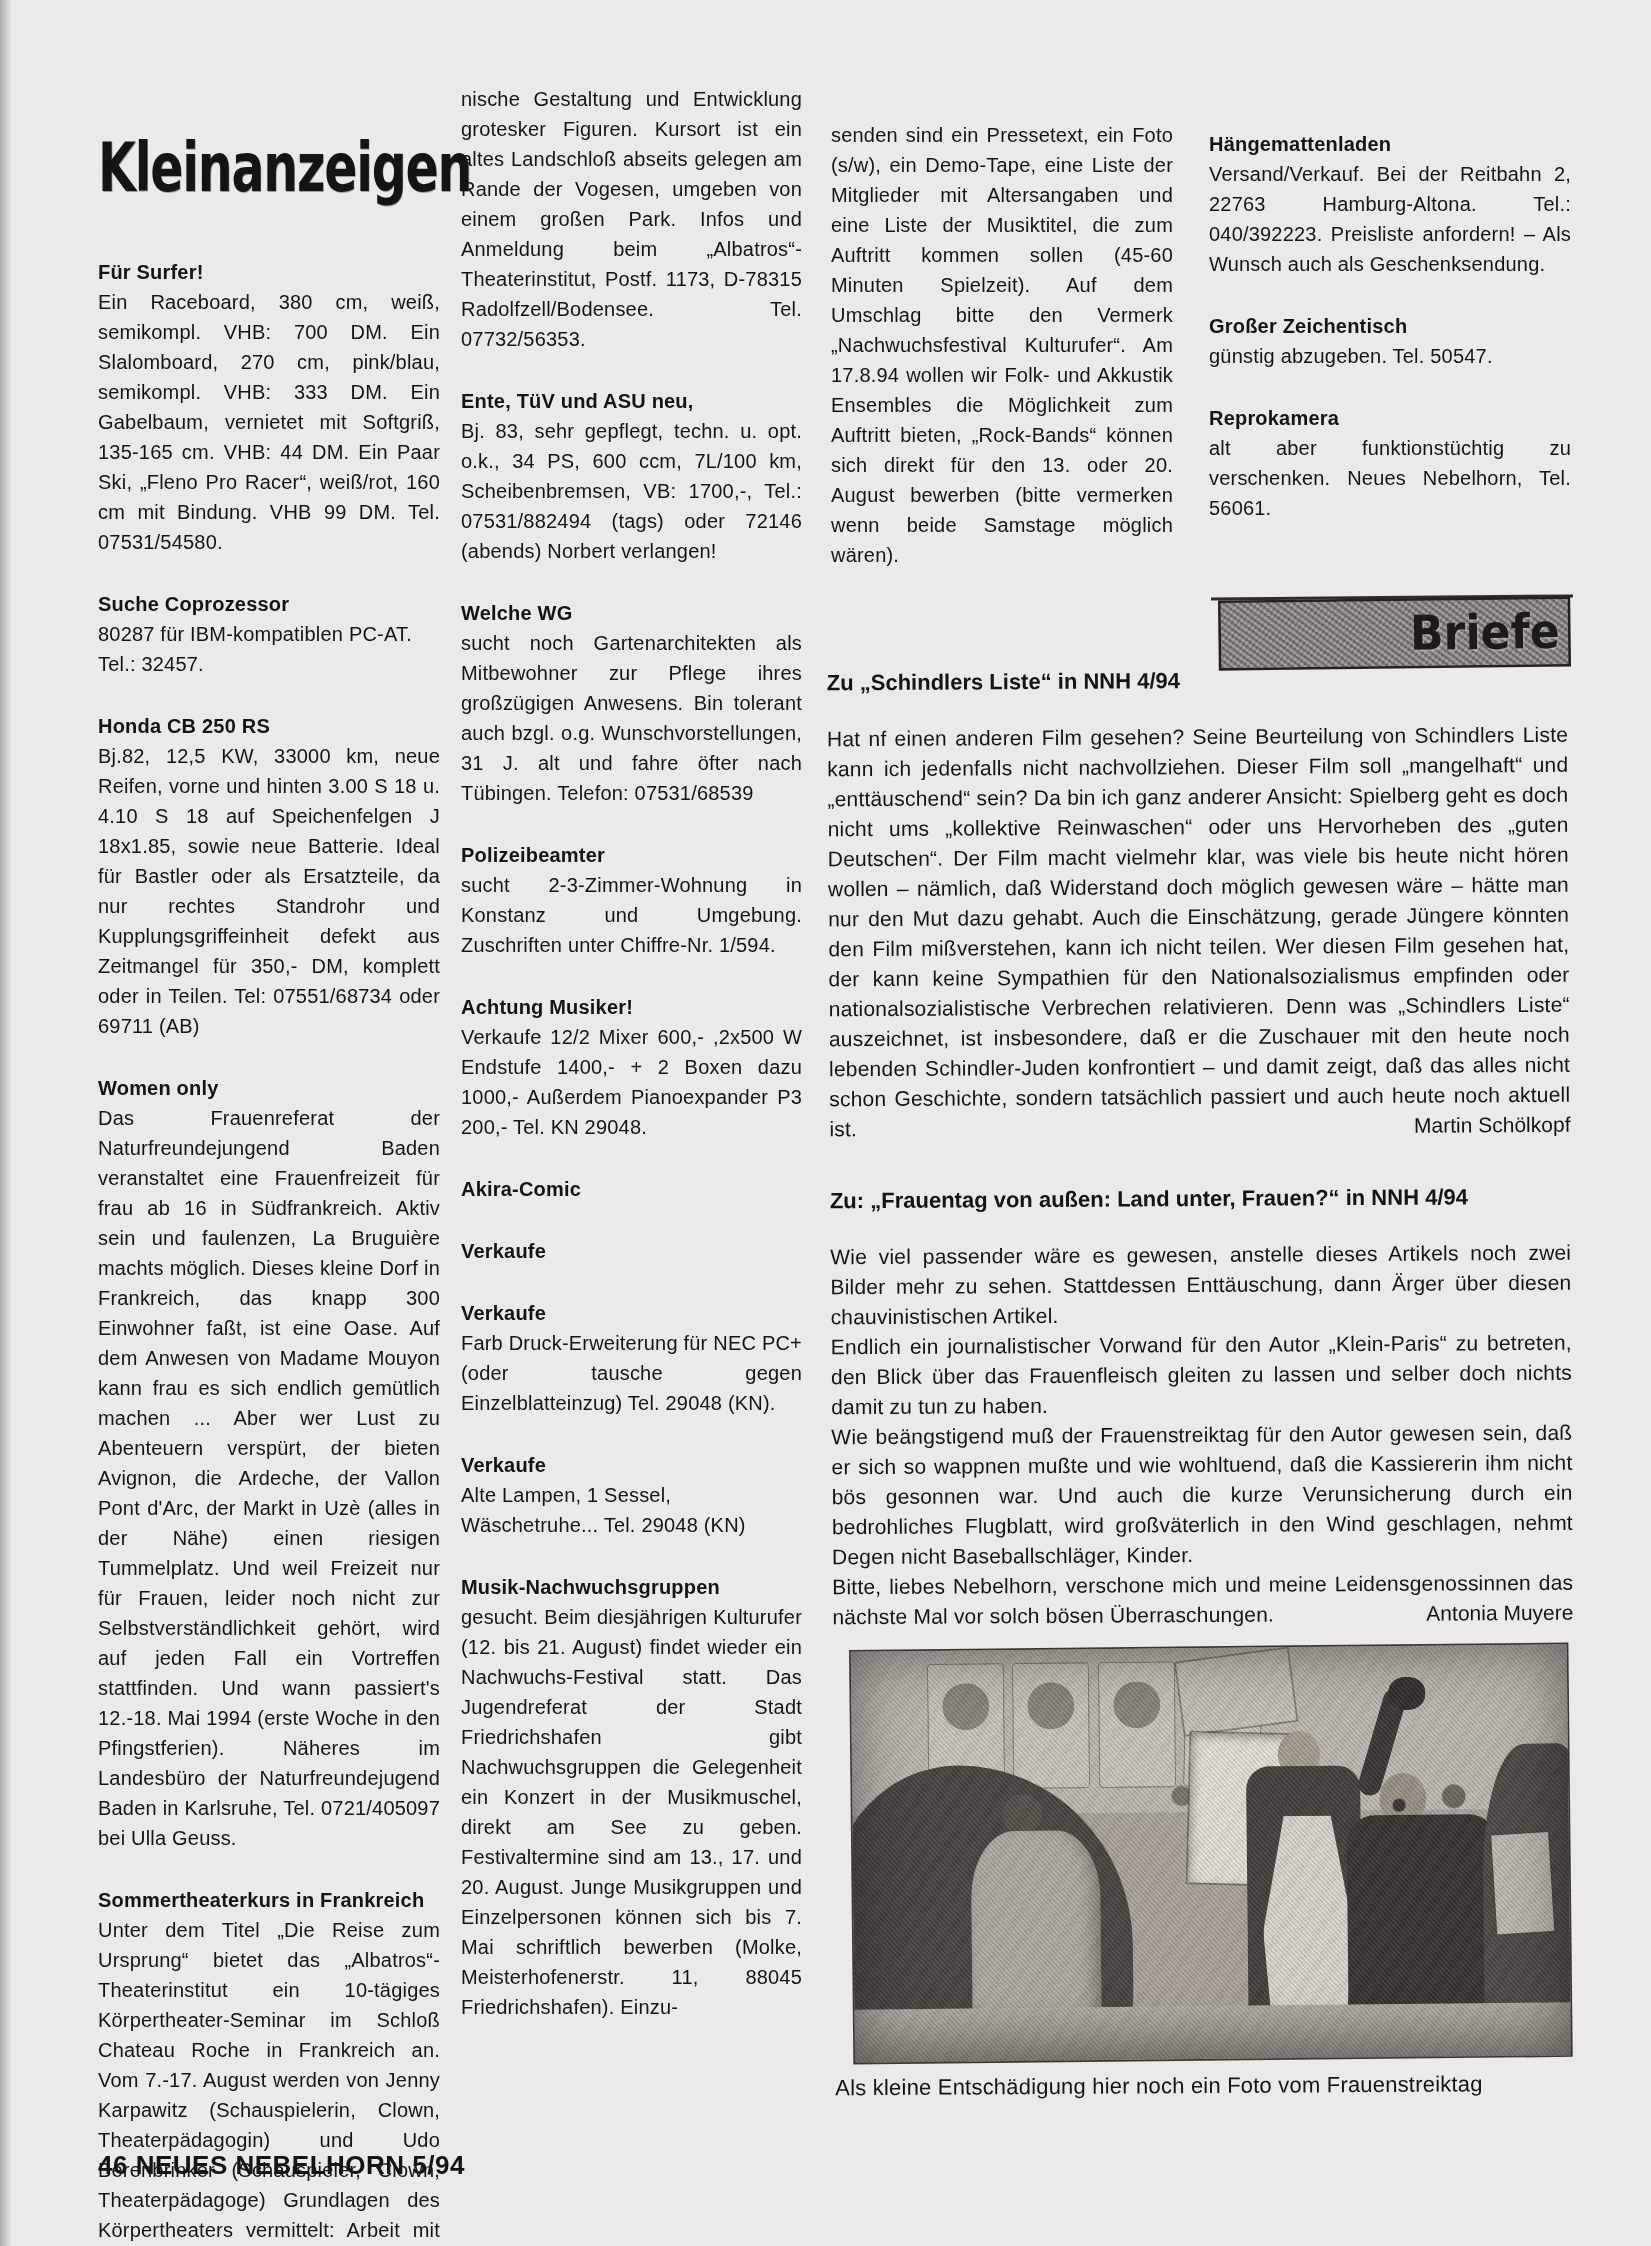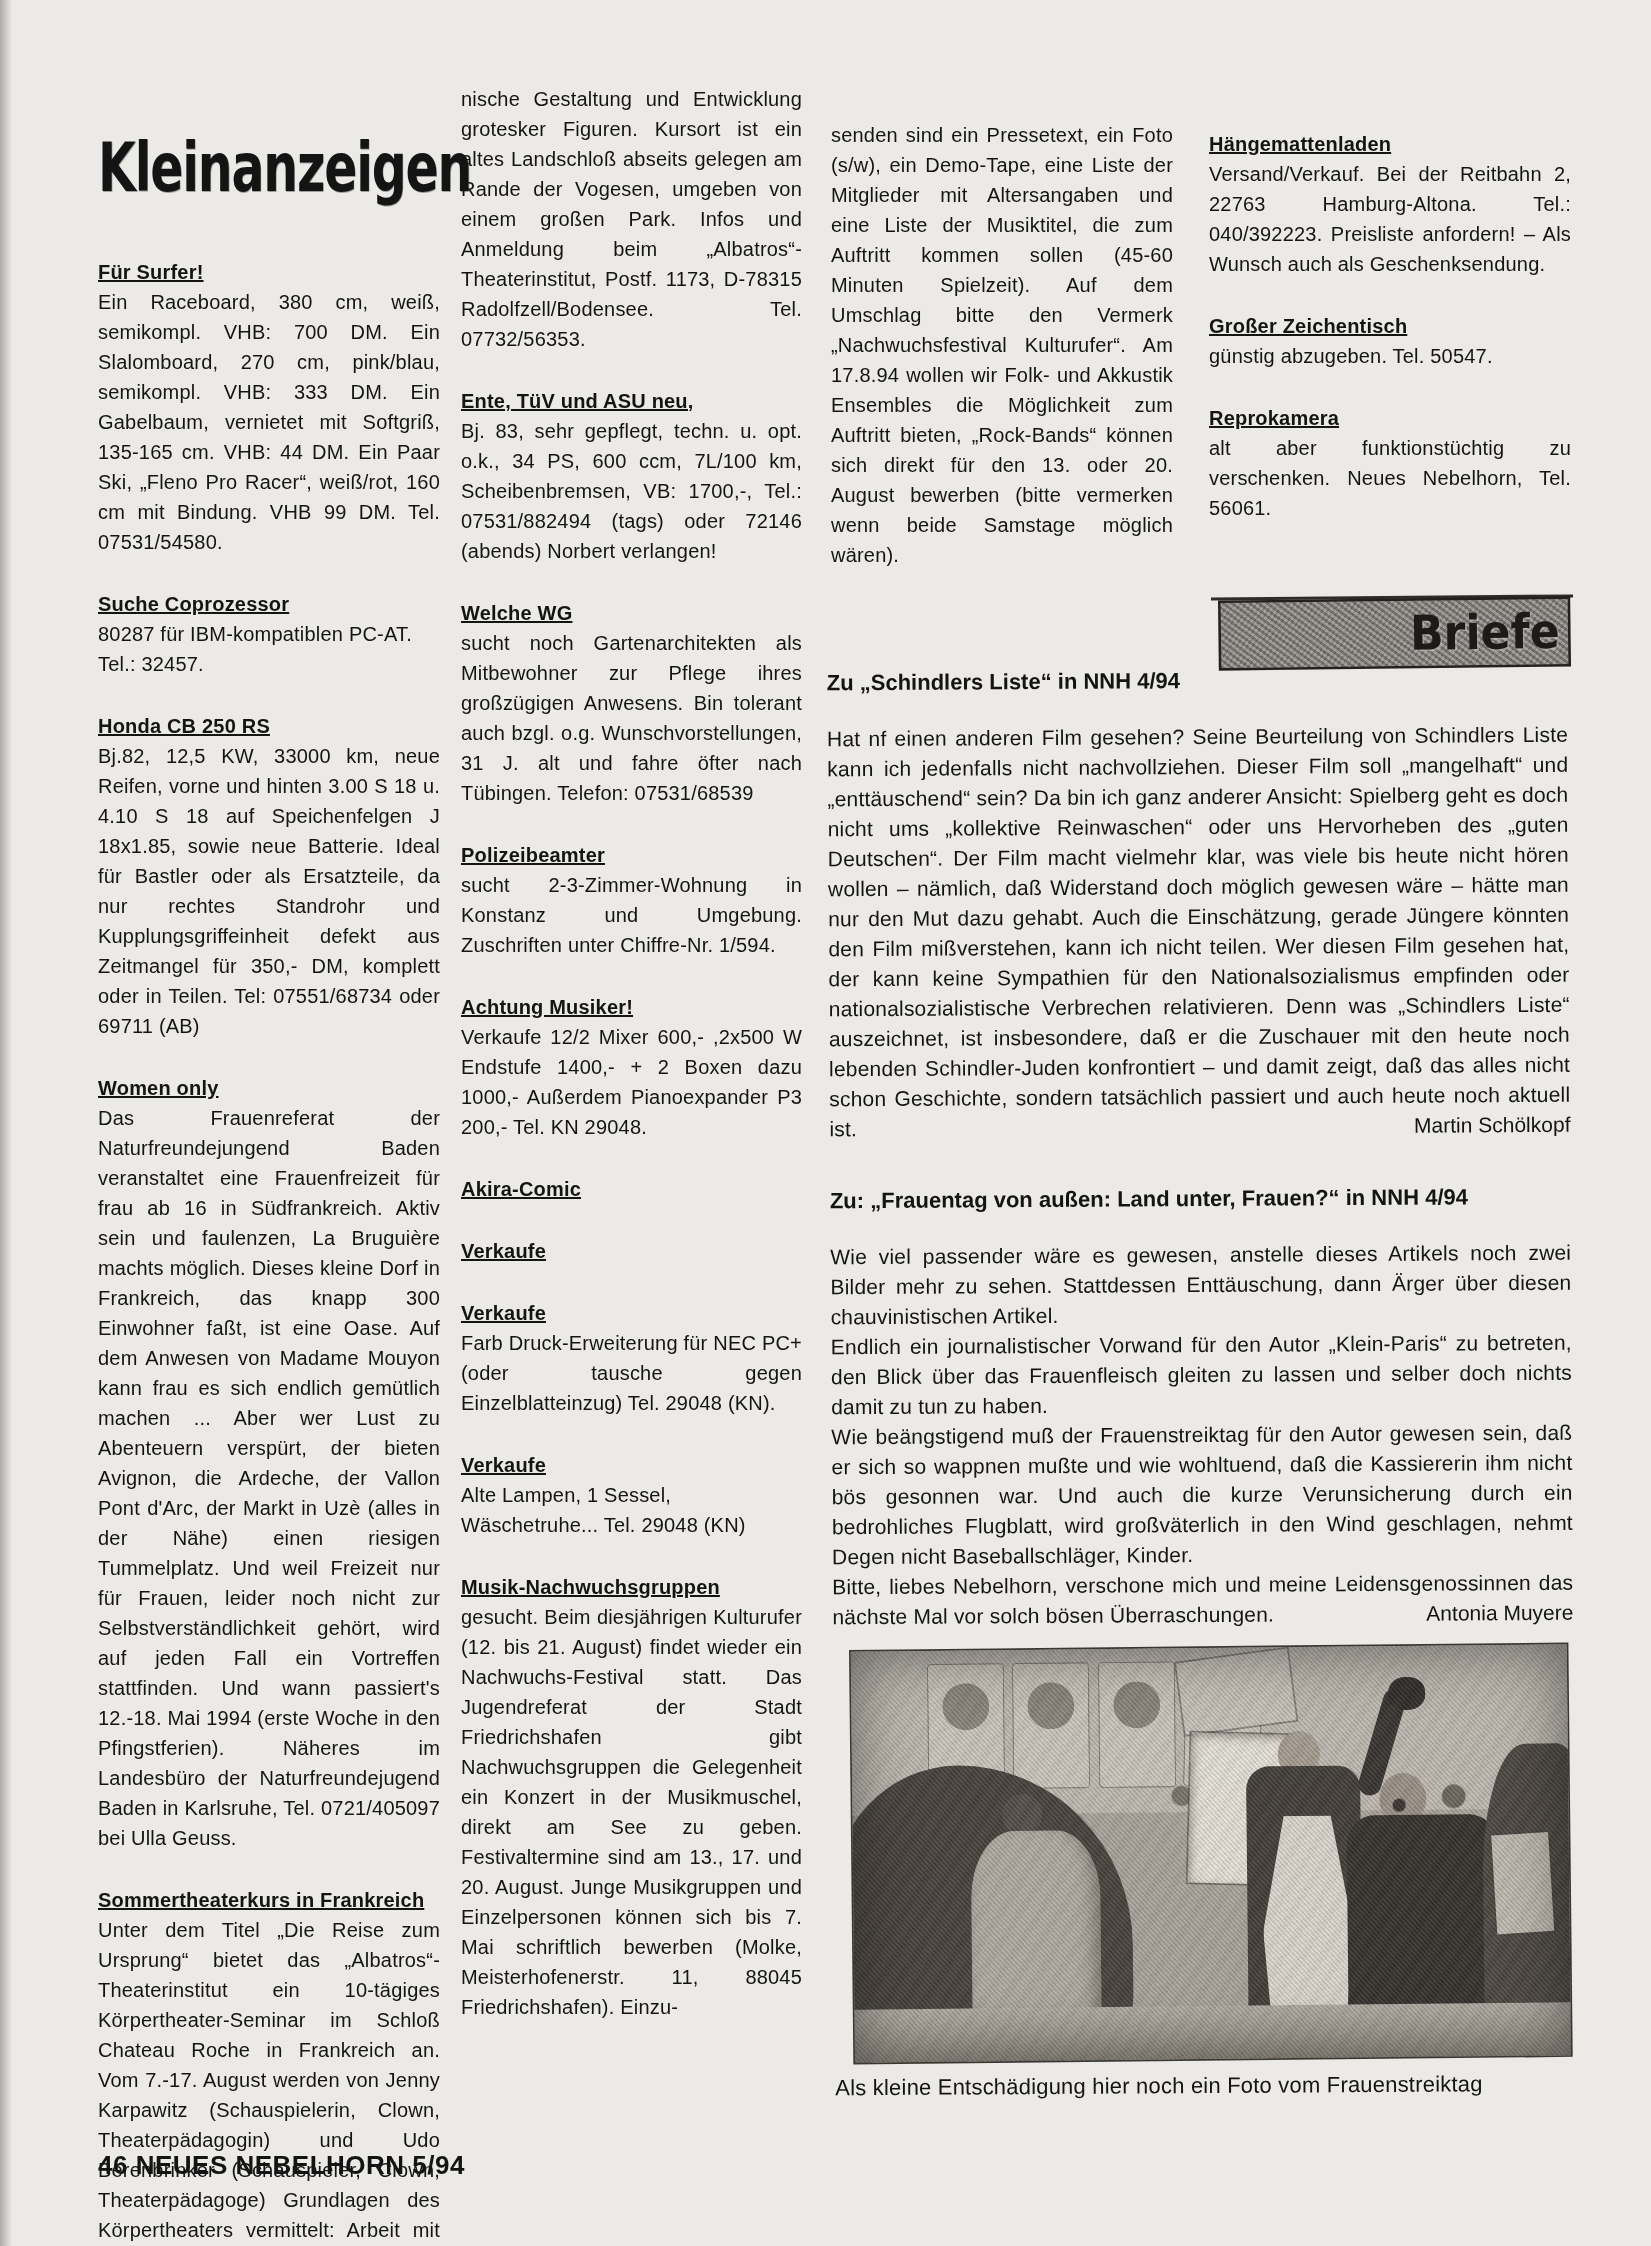--- a/index.html
+++ b/index.html
@@ -16,21 +16,21 @@
   .col{position:absolute;}
   .masthead{margin:0 16px 45px 0;height:84px;white-space:nowrap;}
   .masthead-inner{
     display:inline-block;
     font-family:"DejaVu Sans","Liberation Sans",sans-serif;
     font-weight:800;font-size:68px;letter-spacing:-1.7px;
     transform:scaleX(.72);transform-origin:0 60%;
     text-shadow:0.9px 0.9px 0 rgba(20,20,20,.35);
   }
   .ad{margin:0 0 32px 0;}
-  .ad h3{margin:0;font-size:20px;line-height:30px;font-weight:700;letter-spacing:0.2px;text-decoration:underline;}
+  .ad h3{margin:0;font-size:20px;line-height:30px;font-weight:700;letter-spacing:0.2px;}
   .ad p{margin:0;font-size:20px;line-height:30px;text-align:justify;letter-spacing:0.2px;}
   .ad p.nojust{text-align:left;}
 
   
   .letters{position:absolute;left:831px;top:666px;width:741px;transform:rotate(-.35deg);}
   .letter-heading{margin:0 0 26px 0;font-size:22px;line-height:30px;font-weight:700;}
   .letter-heading.second{margin-top:42px;}
   .letter-body{position:relative;margin:0;}
   .letter-body p{margin:0;font-size:21px;line-height:30px;text-align:justify;letter-spacing:0.2px;}
   .signature{position:absolute;right:0;bottom:0;font-size:21px;line-height:30px;}

